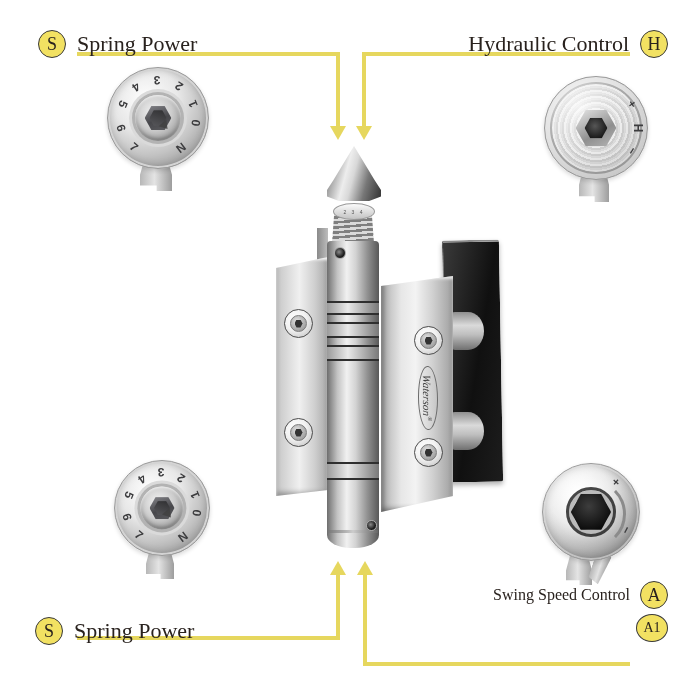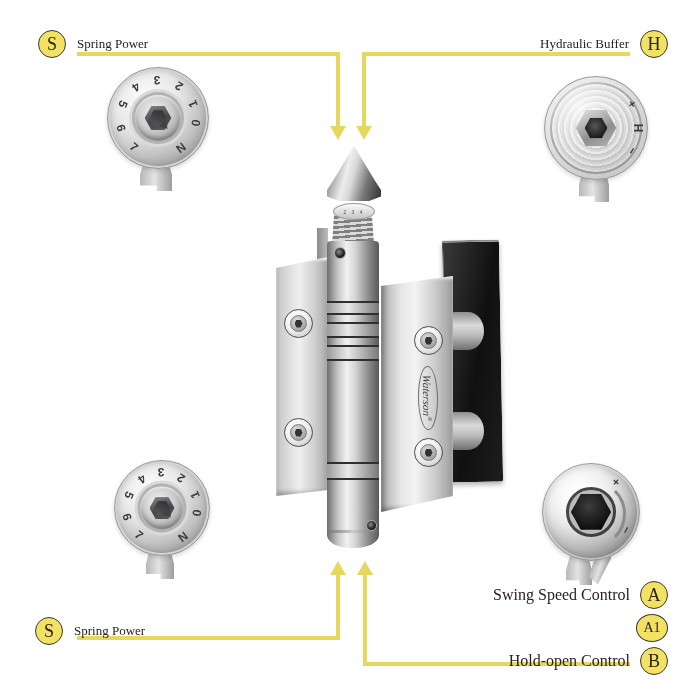--- a/index.html
+++ b/index.html
@@ -6,21 +6,21 @@
   .canvas{position:relative;width:700px;height:700px;background:#ffffff;overflow:hidden;
           font-family:"Liberation Serif", serif;color:var(--text,#29221e);}
   
   .line{position:absolute;background:var(--accent,#e6d75e);z-index:6;}
   .arrow-down{position:absolute;width:0;height:0;border-left:8px solid transparent;
       border-right:8px solid transparent;border-top:14px solid var(--accent,#e6d75e);z-index:6;}
   .arrow-up{position:absolute;width:0;height:0;border-left:8px solid transparent;
       border-right:8px solid transparent;border-bottom:14px solid var(--accent,#e6d75e);z-index:6;}
   
   .callout{position:absolute;display:flex;align-items:center;gap:11px;z-index:7;}
-  .callout .txt{font-size:13px;line-height:26px;white-space:nowrap;}
+  .callout .txt{font-size:22px;line-height:26px;white-space:nowrap;}
   .badge{width:26px;height:26px;border-radius:50%;background:var(--badge_fill,#f2e162);
       border:1.5px solid var(--badge_border,#3a3a3a);display:flex;align-items:center;
       justify-content:center;font-size:18px;line-height:1;flex:none;}
   .badge.wide{width:30px;font-size:14px;}
   .stack{position:absolute;display:flex;flex-direction:column;gap:6px;align-items:flex-end;z-index:7;}
   .stack .row{display:flex;align-items:center;gap:10px;height:27px;text-align:center;}
   
   .dial{position:absolute;border-radius:50%;z-index:4;
       background:radial-gradient(circle at 38% 32%, #ffffff, #e8e8e8 35%, #c3c3c3 60%, #999 82%, #7e7e7e);
       border:1px solid #9a9a9a;
@@ -116,21 +116,21 @@
 
   <div class="callout" style="left:38px;top:30px;">
     <div class="badge">S</div>
     <div class="txt">Spring Power</div>
   </div>
   <div class="line" style="left:77px;top:52px;width:263px;height:4px;"></div>
   <div class="line" style="left:336px;top:52px;width:4px;height:74px;"></div>
   <div class="arrow-down" style="left:330px;top:126px;"></div>
 
   <div class="callout" style="right:32px;top:30px;">
-    <div class="txt">Hydraulic Buffer</div>
+    <div class="txt">Hydraulic Control</div>
     <div class="badge">H</div>
   </div>
   <div class="line" style="left:362px;top:52px;width:268px;height:4px;"></div>
   <div class="line" style="left:362px;top:52px;width:4px;height:74px;"></div>
   <div class="arrow-down" style="left:356px;top:126px;"></div>
 
   <div class="callout" style="left:35px;top:617px;">
     <div class="badge">S</div>
     <div class="txt">Spring Power</div>
   </div>
@@ -138,24 +138,20 @@
   <div class="line" style="left:336px;top:575px;width:4px;height:65px;"></div>
   <div class="arrow-up" style="left:330px;top:561px;"></div>
 
   <div class="stack" style="right:32px;top:581px;">
     <div class="row">
       <div class="txt">Swing Speed Control</div>
       <div class="badge">A</div>
     </div>
     <div class="row">
       <div class="badge wide">A1</div>
-    </div>
-    <div class="row">
-      <div class="txt">Hold-open Control</div>
-      <div class="badge">B</div>
     </div>
   </div>
   <div class="line" style="left:365px;top:662px;width:265px;height:4px;"></div>
   <div class="line" style="left:363px;top:575px;width:4px;height:91px;"></div>
   <div class="arrow-up" style="left:357px;top:561px;"></div>
 
   <div class="tab" style="left:140px;top:157px;width:32px;height:34px;"></div>
   <div class="dial" style="left:107px;top:67px;width:100px;height:100px;">
     <div class="hub">
       <div class="hex">

